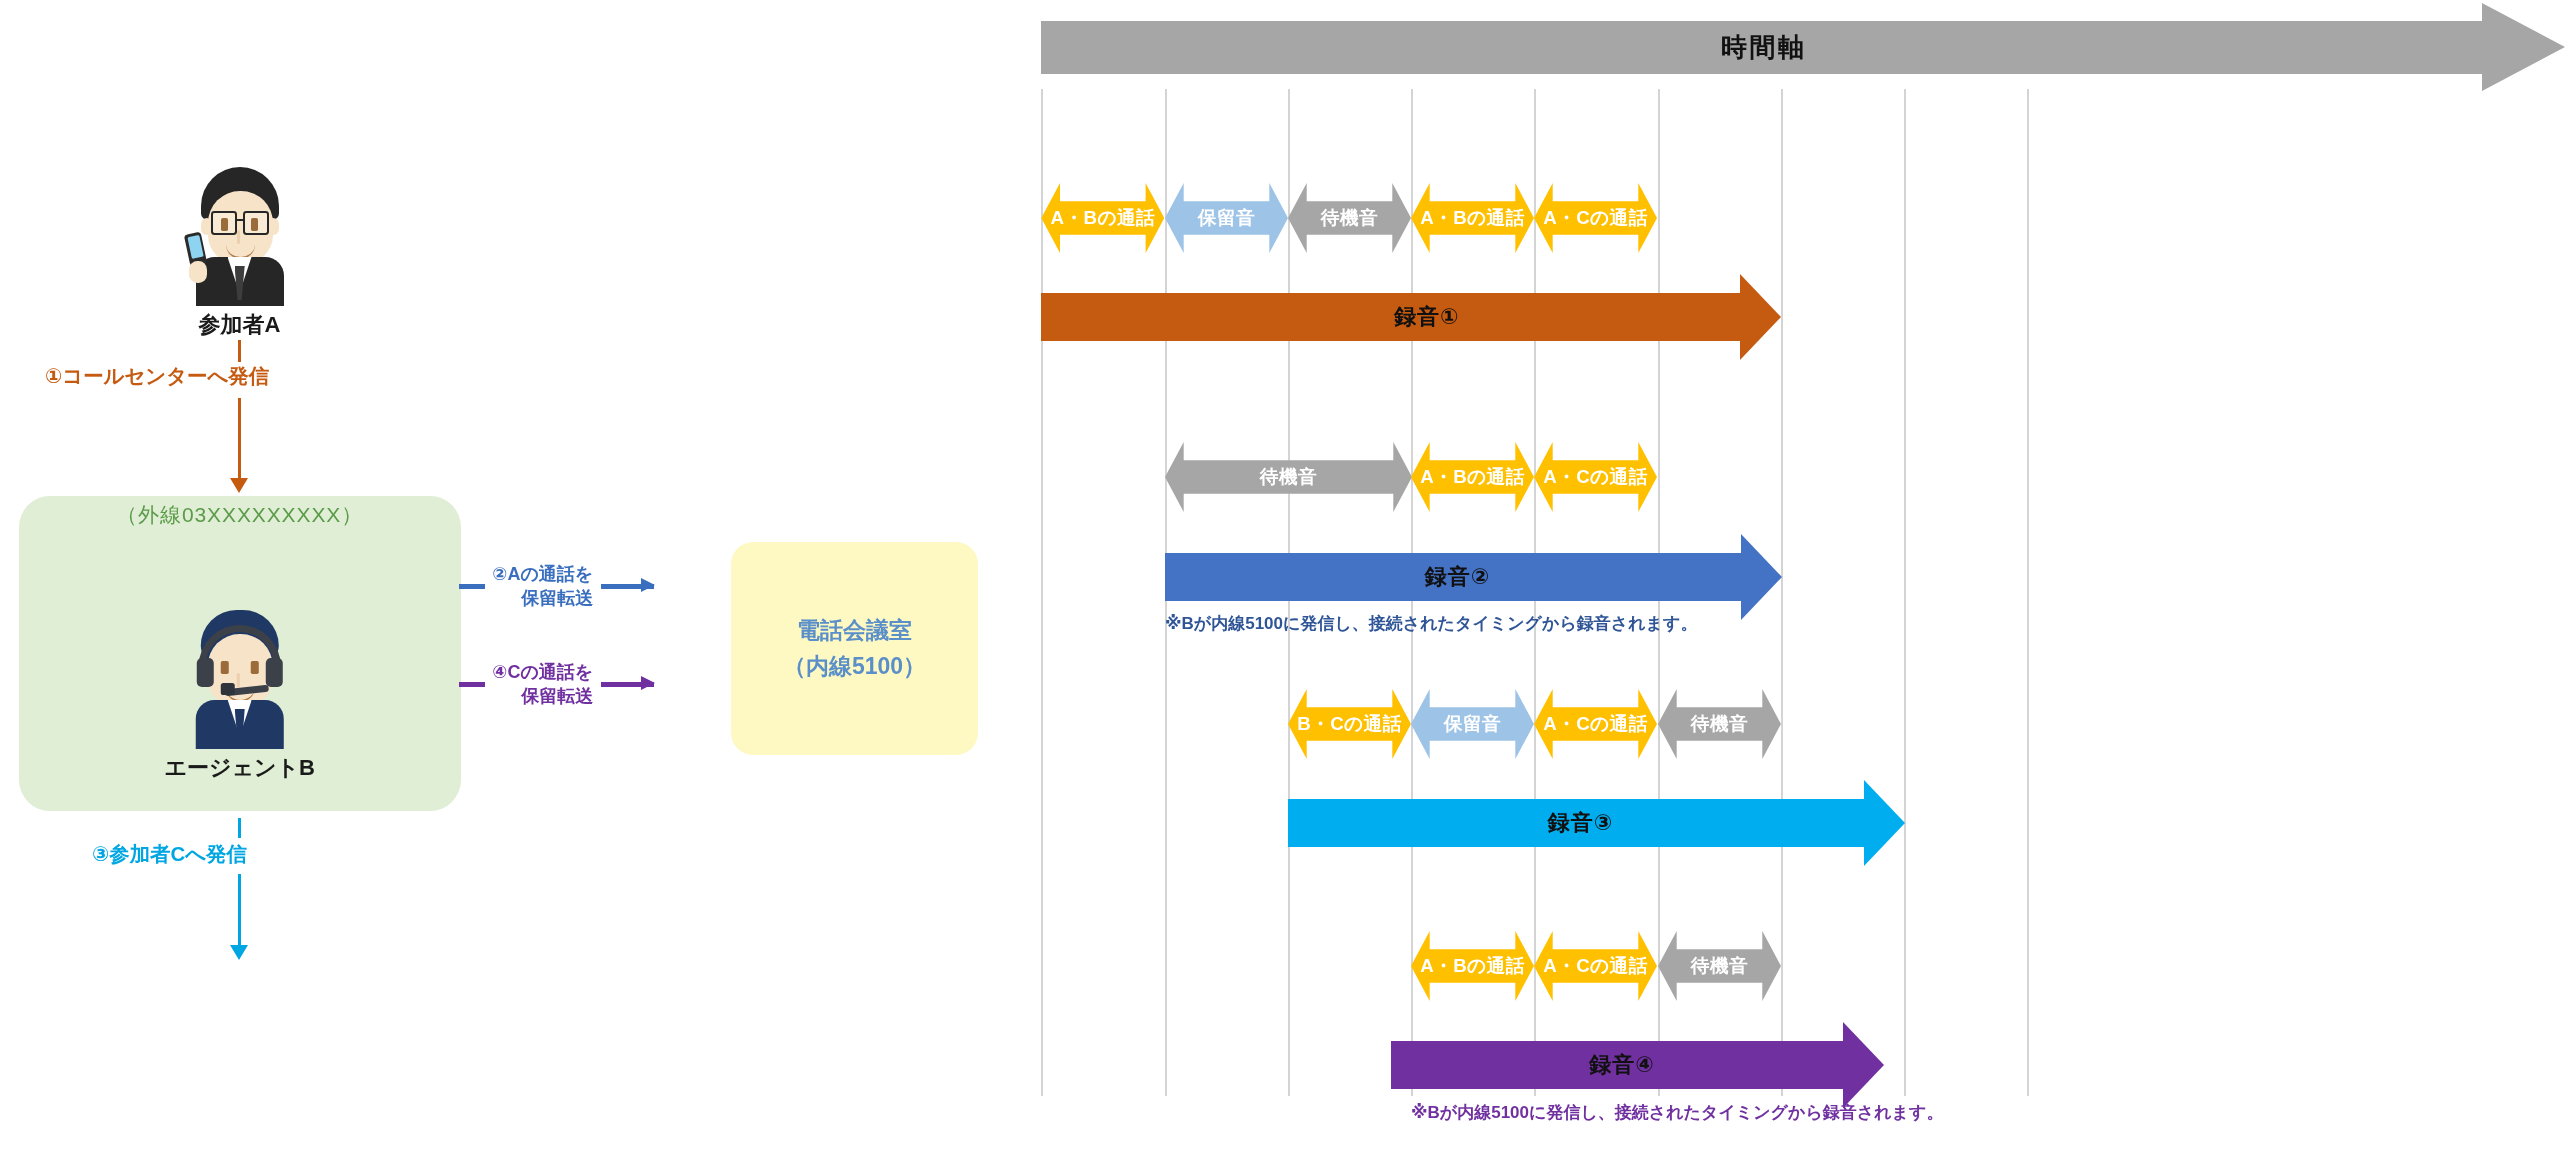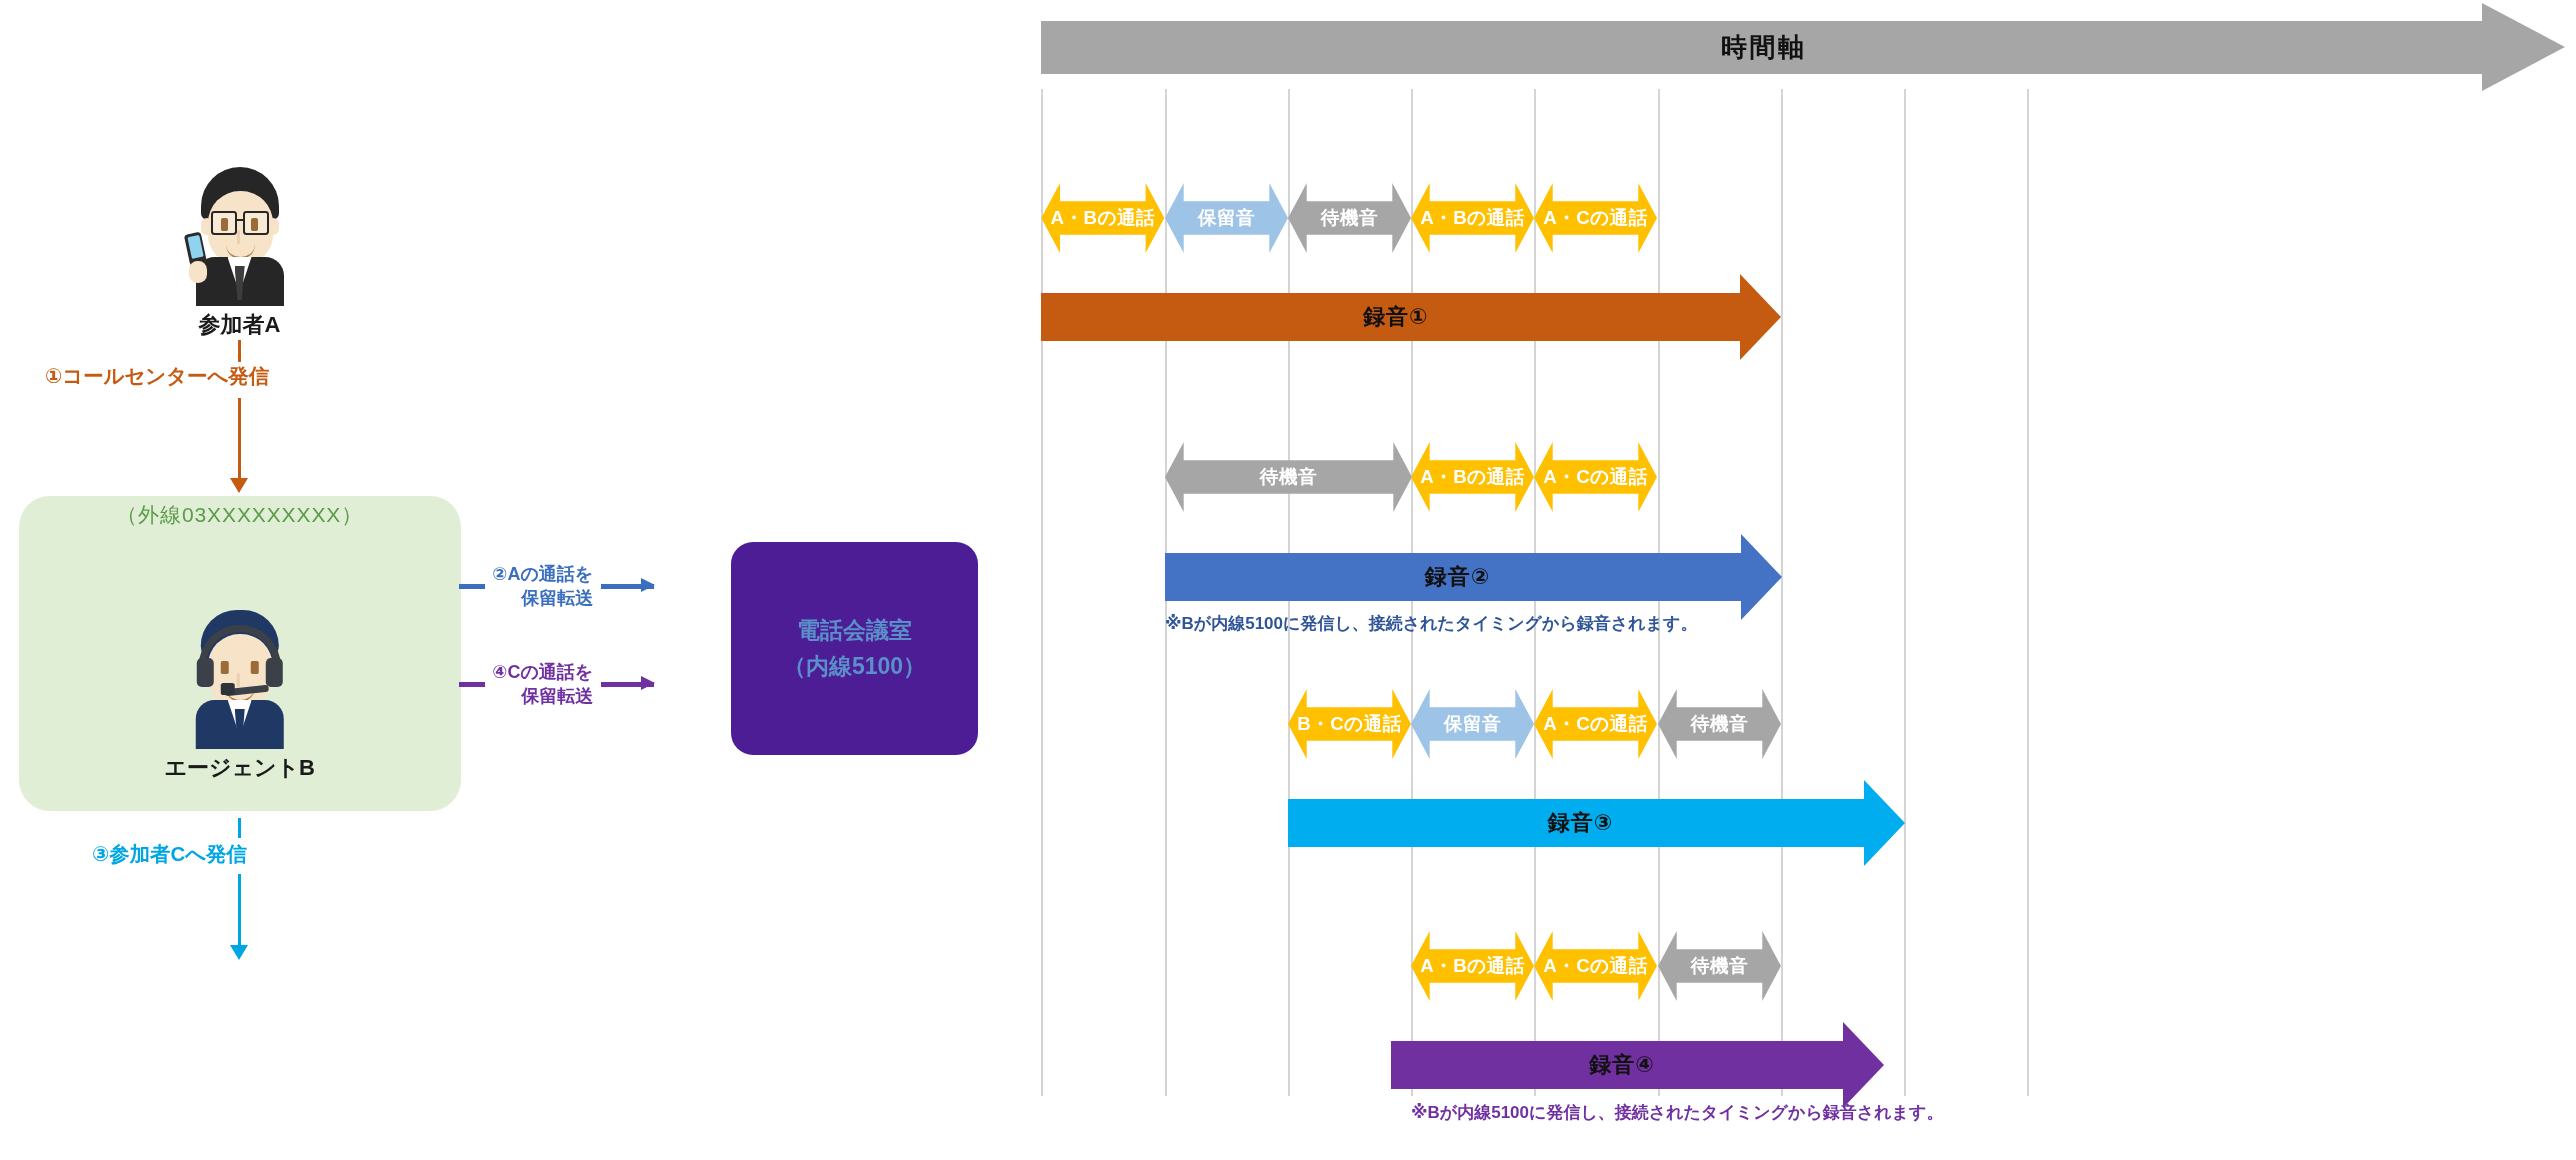--- a/index.html
+++ b/index.html
@@ -236,21 +236,21 @@
     position: absolute;
     left: 50%; top: 109px;
     transform: translateX(-50%);
     text-align: center;
   }
 
   .box-conference {
     position: absolute;
     left: 731px; top: 542px;
     width: 247px; height: 213px;
-    background: #4c1d95;
+    background: #fef9c3;
     border-radius: 22px;
     display: flex;
     flex-direction: column;
     justify-content: center;
     align-items: center;
   }
   .box-conference .conf-line {
     font-size: 23px;
     color: #5b8fc9;
     font-weight: bold;
@@ -503,21 +503,21 @@
       </div>
       <div class="seg-arrow" data-name="segment-arrow-wait" style="left: 251px; top: 183px; width: 123px; background: rgb(166, 166, 166);">
         <span data-name="segment-arrow-label">待機音</span>
       </div>
       <div class="seg-arrow" data-name="segment-arrow-talk" style="left: 374px; top: 183px; width: 123px; background: rgb(255, 192, 0);">
         <span data-name="segment-arrow-label">A・Bの通話</span>
       </div>
       <div class="seg-arrow" data-name="segment-arrow-talk" style="left: 497px; top: 183px; width: 123px; background: rgb(255, 192, 0);">
         <span data-name="segment-arrow-label">A・Cの通話</span>
       </div>
-      <div class="rec-bar" data-name="recording-bar" style="left: 4.3px; top: 293px; width: 740px;">
+      <div class="rec-bar" data-name="recording-bar" style="left: 4.3px; top: 293px; width: 740px; padding-left: 31px;">
         <div class="rec-body" data-name="recording-bar-body" style="width: 699px; background: rgb(197, 90, 17);"></div>
         <div class="rec-head" data-name="recording-bar-arrowhead-icon" style="left: 699px; border-left: 41px solid rgb(197, 90, 17);"></div>
         <span data-name="recording-bar-label" style="margin-right: 31px;">録音①</span>
       </div>
       <div class="seg-arrow" data-name="segment-arrow-wait" style="left: 128px; top: 442px; width: 247px; background: rgb(166, 166, 166);">
         <span data-name="segment-arrow-label">待機音</span>
       </div>
       <div class="seg-arrow" data-name="segment-arrow-talk" style="left: 374px; top: 442px; width: 123px; background: rgb(255, 192, 0);">
         <span data-name="segment-arrow-label">A・Bの通話</span>
       </div>

